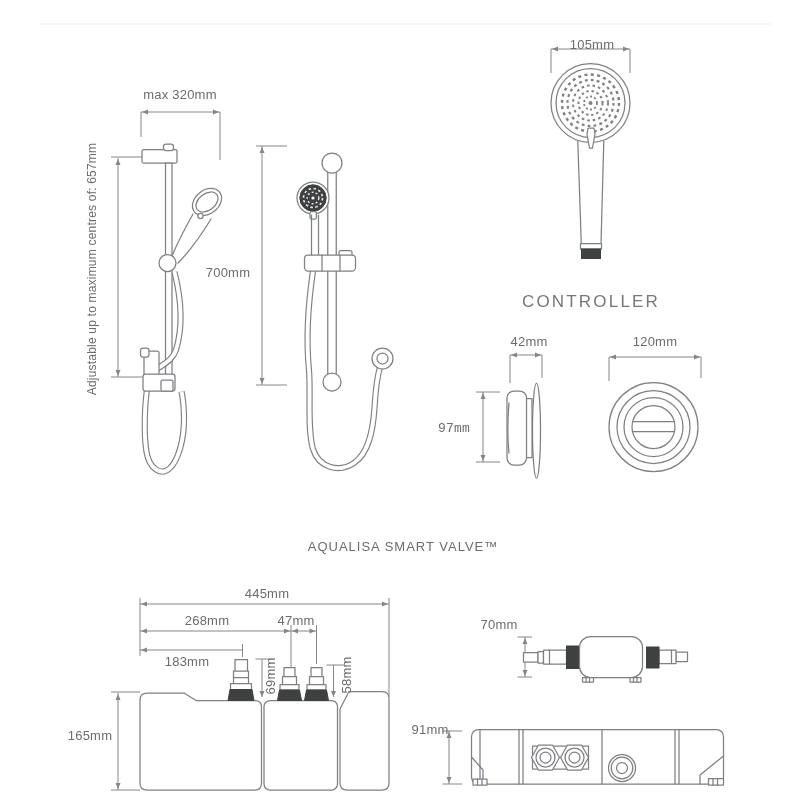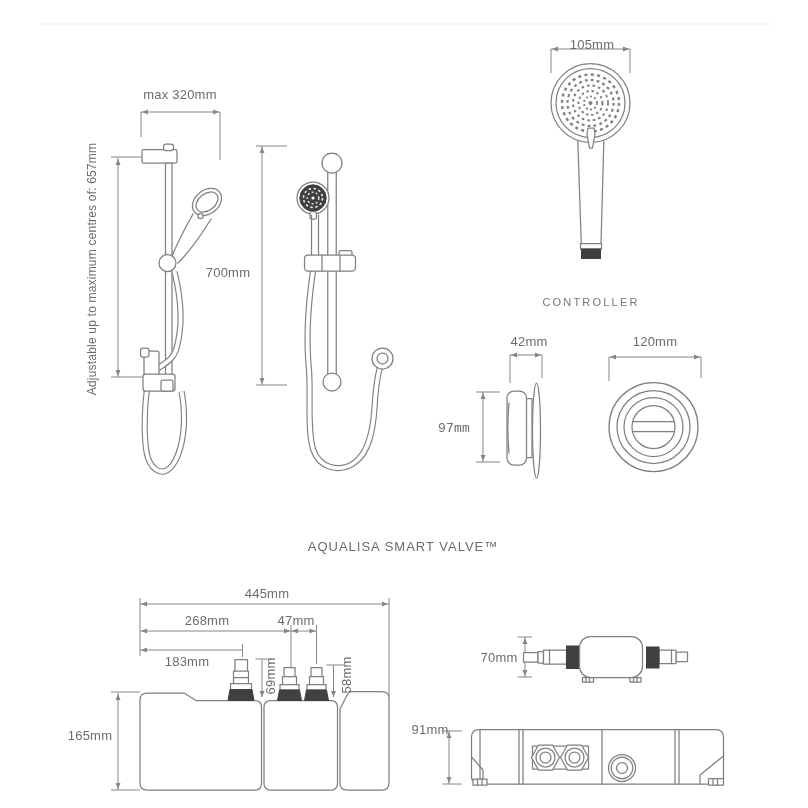--- a/index.html
+++ b/index.html
@@ -3,21 +3,21 @@
 <meta charset="utf-8">
 <style>
   html,body{margin:0;padding:0;background:#fff;}
   #stage{position:relative;width:808px;height:808px;background:#fff;overflow:hidden;
          font-family:"Liberation Sans",sans-serif;}
   #art{position:absolute;left:0;top:0;}
   .lbl{position:absolute;font-size:13px;color:#6b6c6e;white-space:nowrap;
        transform:translate(-50%,-50%);letter-spacing:.2px;}
   .vert{transform:translate(-50%,-50%) rotate(-90deg);}
   .small-note{font-size:12px;}
-  .heading{font-size:11px;letter-spacing:2.2px;color:#76777a;}
+  .heading{font-size:17px;letter-spacing:2.2px;color:#76777a;}
   .brand{font-size:13px;letter-spacing:1px;color:#6b6c6e;}
   
   .s{fill:none;stroke:#7f8084;stroke-width:1.25;stroke-linejoin:round;stroke-linecap:round;}
   .f{fill:#ffffff;stroke:#7f8084;stroke-width:1.25;stroke-linejoin:round;}
   .t{fill:none;stroke:#85868a;stroke-width:1;stroke-linecap:butt;}
   .a{fill:#85868a;stroke:none;}
   .d{fill:#3f4042;stroke:#3f4042;stroke-width:1;}
   .h6{fill:none;stroke:#7f8084;stroke-width:6.2;stroke-linecap:butt;}
   .h4{fill:none;stroke:#ffffff;stroke-width:3.9;stroke-linecap:butt;}
   .faint{stroke:#ebebeb;stroke-width:1;}
@@ -301,15 +301,15 @@
   <span class="lbl" style="left:655px;top:341px;">120mm</span>
   <span class="lbl" style="left:454px;top:428px;font-family:Liberation Mono, monospace;">97mm</span>
   <span class="lbl brand" style="left:403px;top:546px;">AQUALISA SMART VALVE™</span>
   <span class="lbl" style="left:267px;top:593px;">445mm</span>
   <span class="lbl" style="left:207px;top:620px;">268mm</span>
   <span class="lbl" style="left:296px;top:620px;">47mm</span>
   <span class="lbl" style="left:187px;top:661px;">183mm</span>
   <span class="lbl vert" style="left:270px;top:676px;">69mm</span>
   <span class="lbl vert" style="left:346px;top:675px;">58mm</span>
   <span class="lbl" style="left:90px;top:735px;">165mm</span>
-  <span class="lbl" style="left:499px;top:657px;">70mm</span>
+  <span class="lbl" style="left:499px;top:624px;">70mm</span>
   <span class="lbl" style="left:430px;top:729px;">91mm</span>
 </div>
 
 </body></html>

